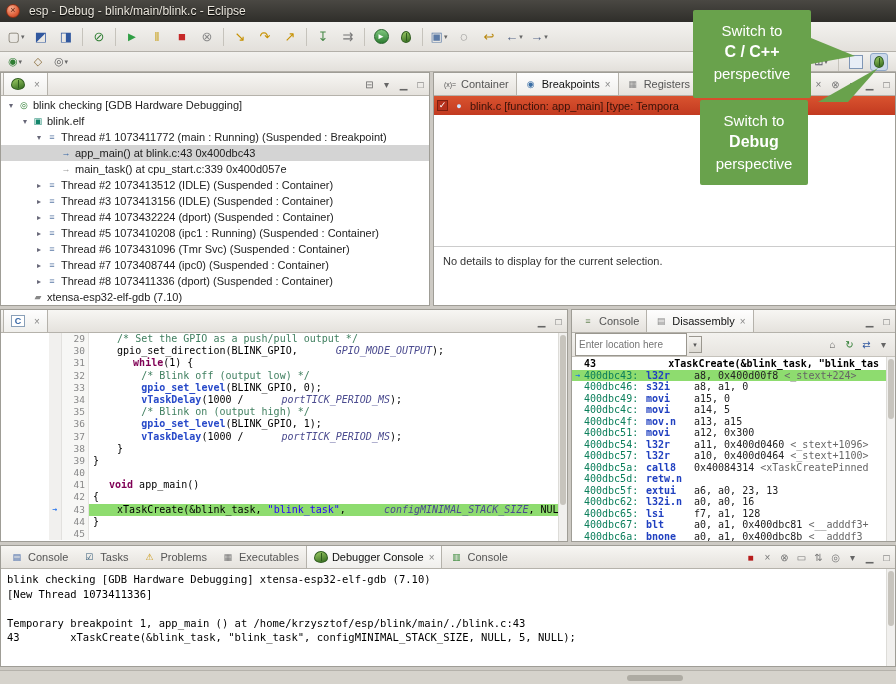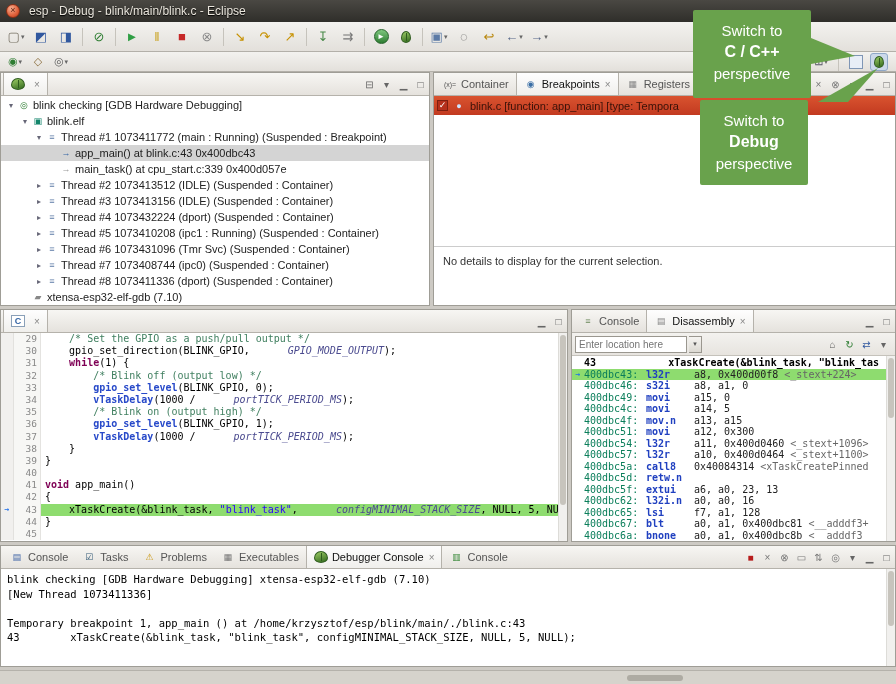--- a/index.html
+++ b/index.html
@@ -53,32 +53,32 @@
   .tlabel { padding-left:2px; }
 
   
   .bplist { flex:0 0 150px; background:#fff; }
   .bprow { height:19px; display:flex; align-items:center; gap:4px; padding:0 3px; background:linear-gradient(#d9532f,#c23a20); color:#3a1208; font-size:11px; white-space:nowrap; overflow:hidden; }
   .bpcheck { width:11px; height:11px; background:#b5301c; border:1px solid #7e1f10; color:#fff; font-size:9px; line-height:9px; text-align:center; flex:0 0 11px; }
   .bpdetail { flex:1; border-top:1px solid #ccc; padding:8px 9px; font-size:11px; color:#333; background:#fff; }
 
   
   .edbody { flex:1; display:flex; overflow:hidden; background:#fff; position:relative; }
-  .edlines { flex:1; overflow:hidden; }
+  .edlines { flex:1; overflow:hidden;padding-left:48px; }
   .cline { display:flex; height:12.2px; line-height:12.2px; font-family:"DejaVu Sans Mono", monospace; font-size:10px; }
   .gmark { flex:0 0 13px; background:#f1f0ee; border-right:1px solid #e2e1de; text-align:center; font-size:8px; color:#1f6feb; font-weight:bold; }
   .gnum  { flex:0 0 27px; background:#f7f7f5; border-right:1px solid #e4e3e0; color:#888; text-align:right; padding-right:3px; font-size:9.5px; }
   .gcode { flex:1; white-space:pre; padding-left:4px; overflow:hidden; }
   .cline.cur .gcode { background:#8edc6f; }
-  .seg-p { color:#000; } .seg-c { color:#3f7f5f; } .seg-k { color:#7f0055; font-weight:bold; }
+  .seg-p { color:#000; } .seg-c { color:#3f7f5f; } .seg-k { color:#7f0055; font-weight:bold;margin-left:16px; }
   .seg-s { color:#2a00ff; } .seg-f { color:#2749c9; font-weight:bold; } .seg-m { color:#4b4b8f; font-style:italic;margin-left:32px; }
 
   
   .dtoolbar { flex:0 0 23px; background:linear-gradient(#f3f2ef,#e7e4df); border-bottom:1px solid #c5c2bb; display:flex; align-items:center; gap:2px; padding:0 3px; }
-  .loc-combo { width:112px; height:17px; border:1px solid #9a978f; background:#fff; font-size:10px; padding:0 3px; font-family:"Liberation Sans", sans-serif; color:#333; }
+  .loc-combo { width:112px; height:23px; border:1px solid #9a978f; background:#fff; font-size:10px; padding:0 3px; font-family:"Liberation Sans", sans-serif; color:#333; }
   .combo-arrow { width:13px; height:17px; border:1px solid #9a978f; border-left:none; background:linear-gradient(#f5f4f1,#dcd9d2); font-size:7px; display:flex; align-items:center; justify-content:center; color:#555; }
   .dbody { flex:1; overflow:hidden; background:#fff; padding-top:1px; }
   .arow { display:flex; height:11.5px; line-height:11.5px; font-family:"DejaVu Sans Mono", monospace; font-size:10px; white-space:pre; }
   .arow.cur { background:#8edc6f; }
   .amark { flex:0 0 12px; text-align:center; font-size:8px; color:#1f6feb; font-weight:bold; }
   .aaddr { flex:0 0 62px; color:#0a7e5a; }
   .amn { flex:0 0 48px; color:#2040c0; font-weight:bold; }
   .aops { color:#222; } .asym { color:#666; }
   .asrc { font-weight:bold; color:#000; }
 

